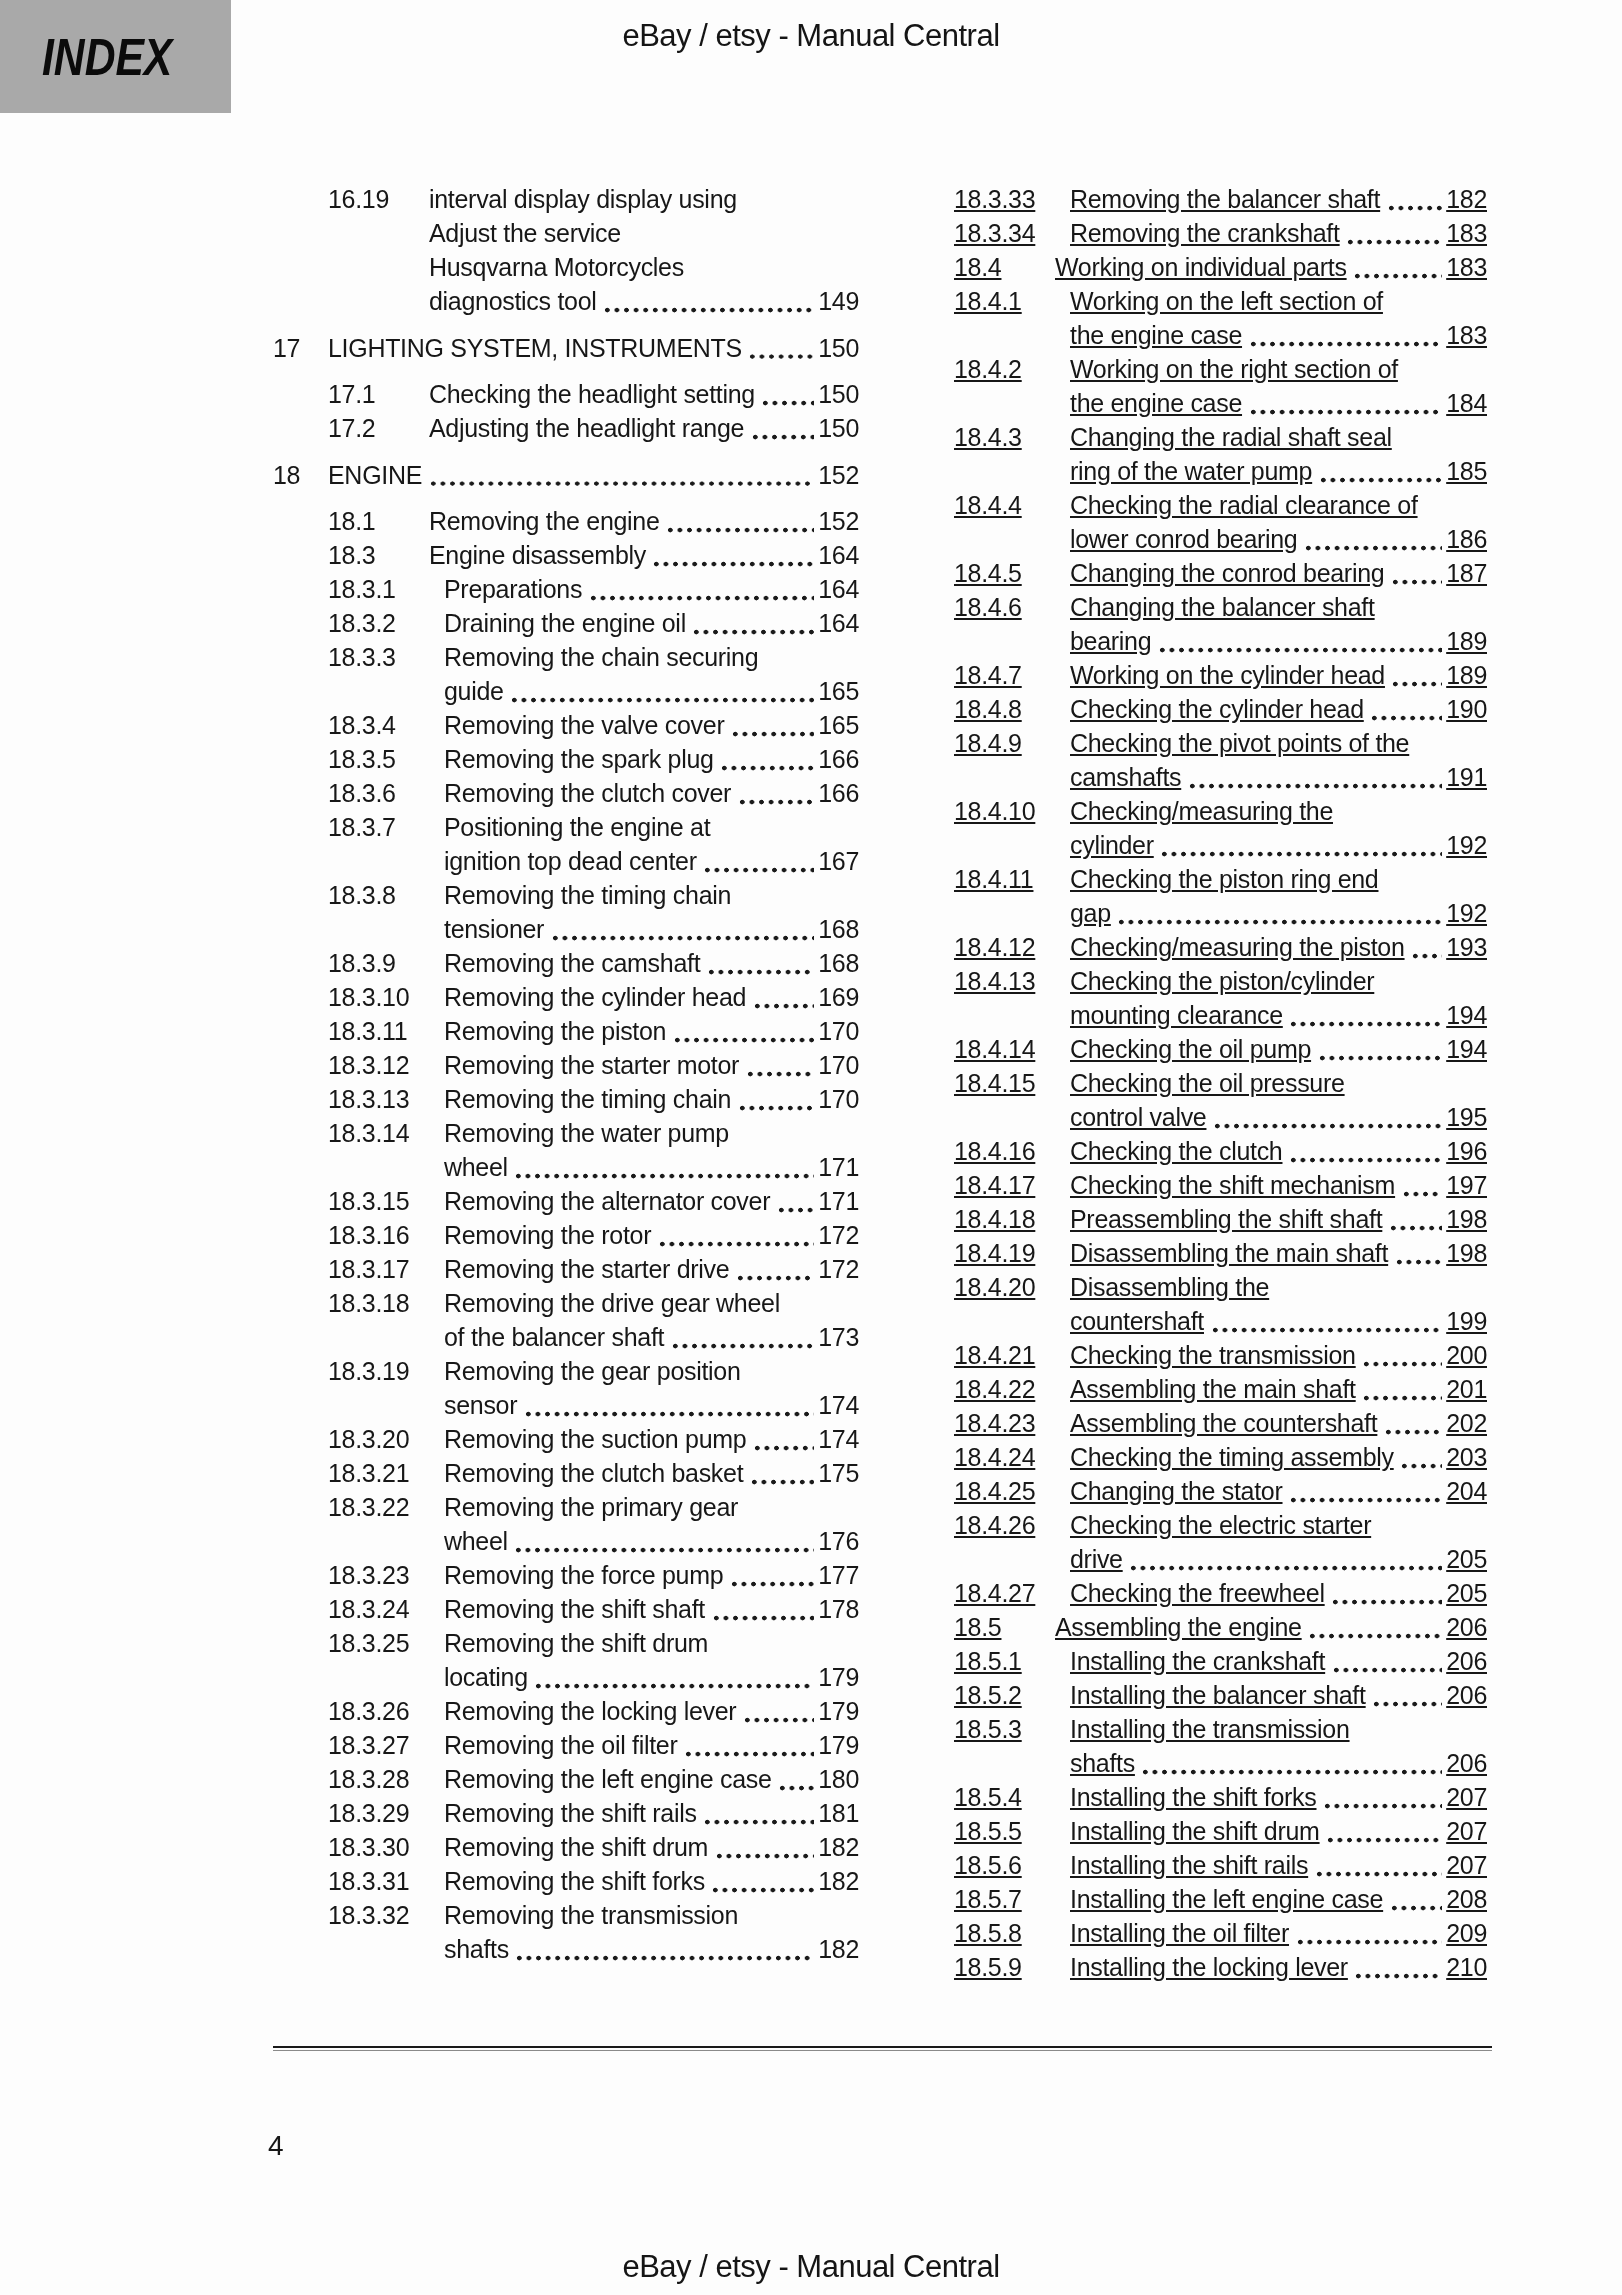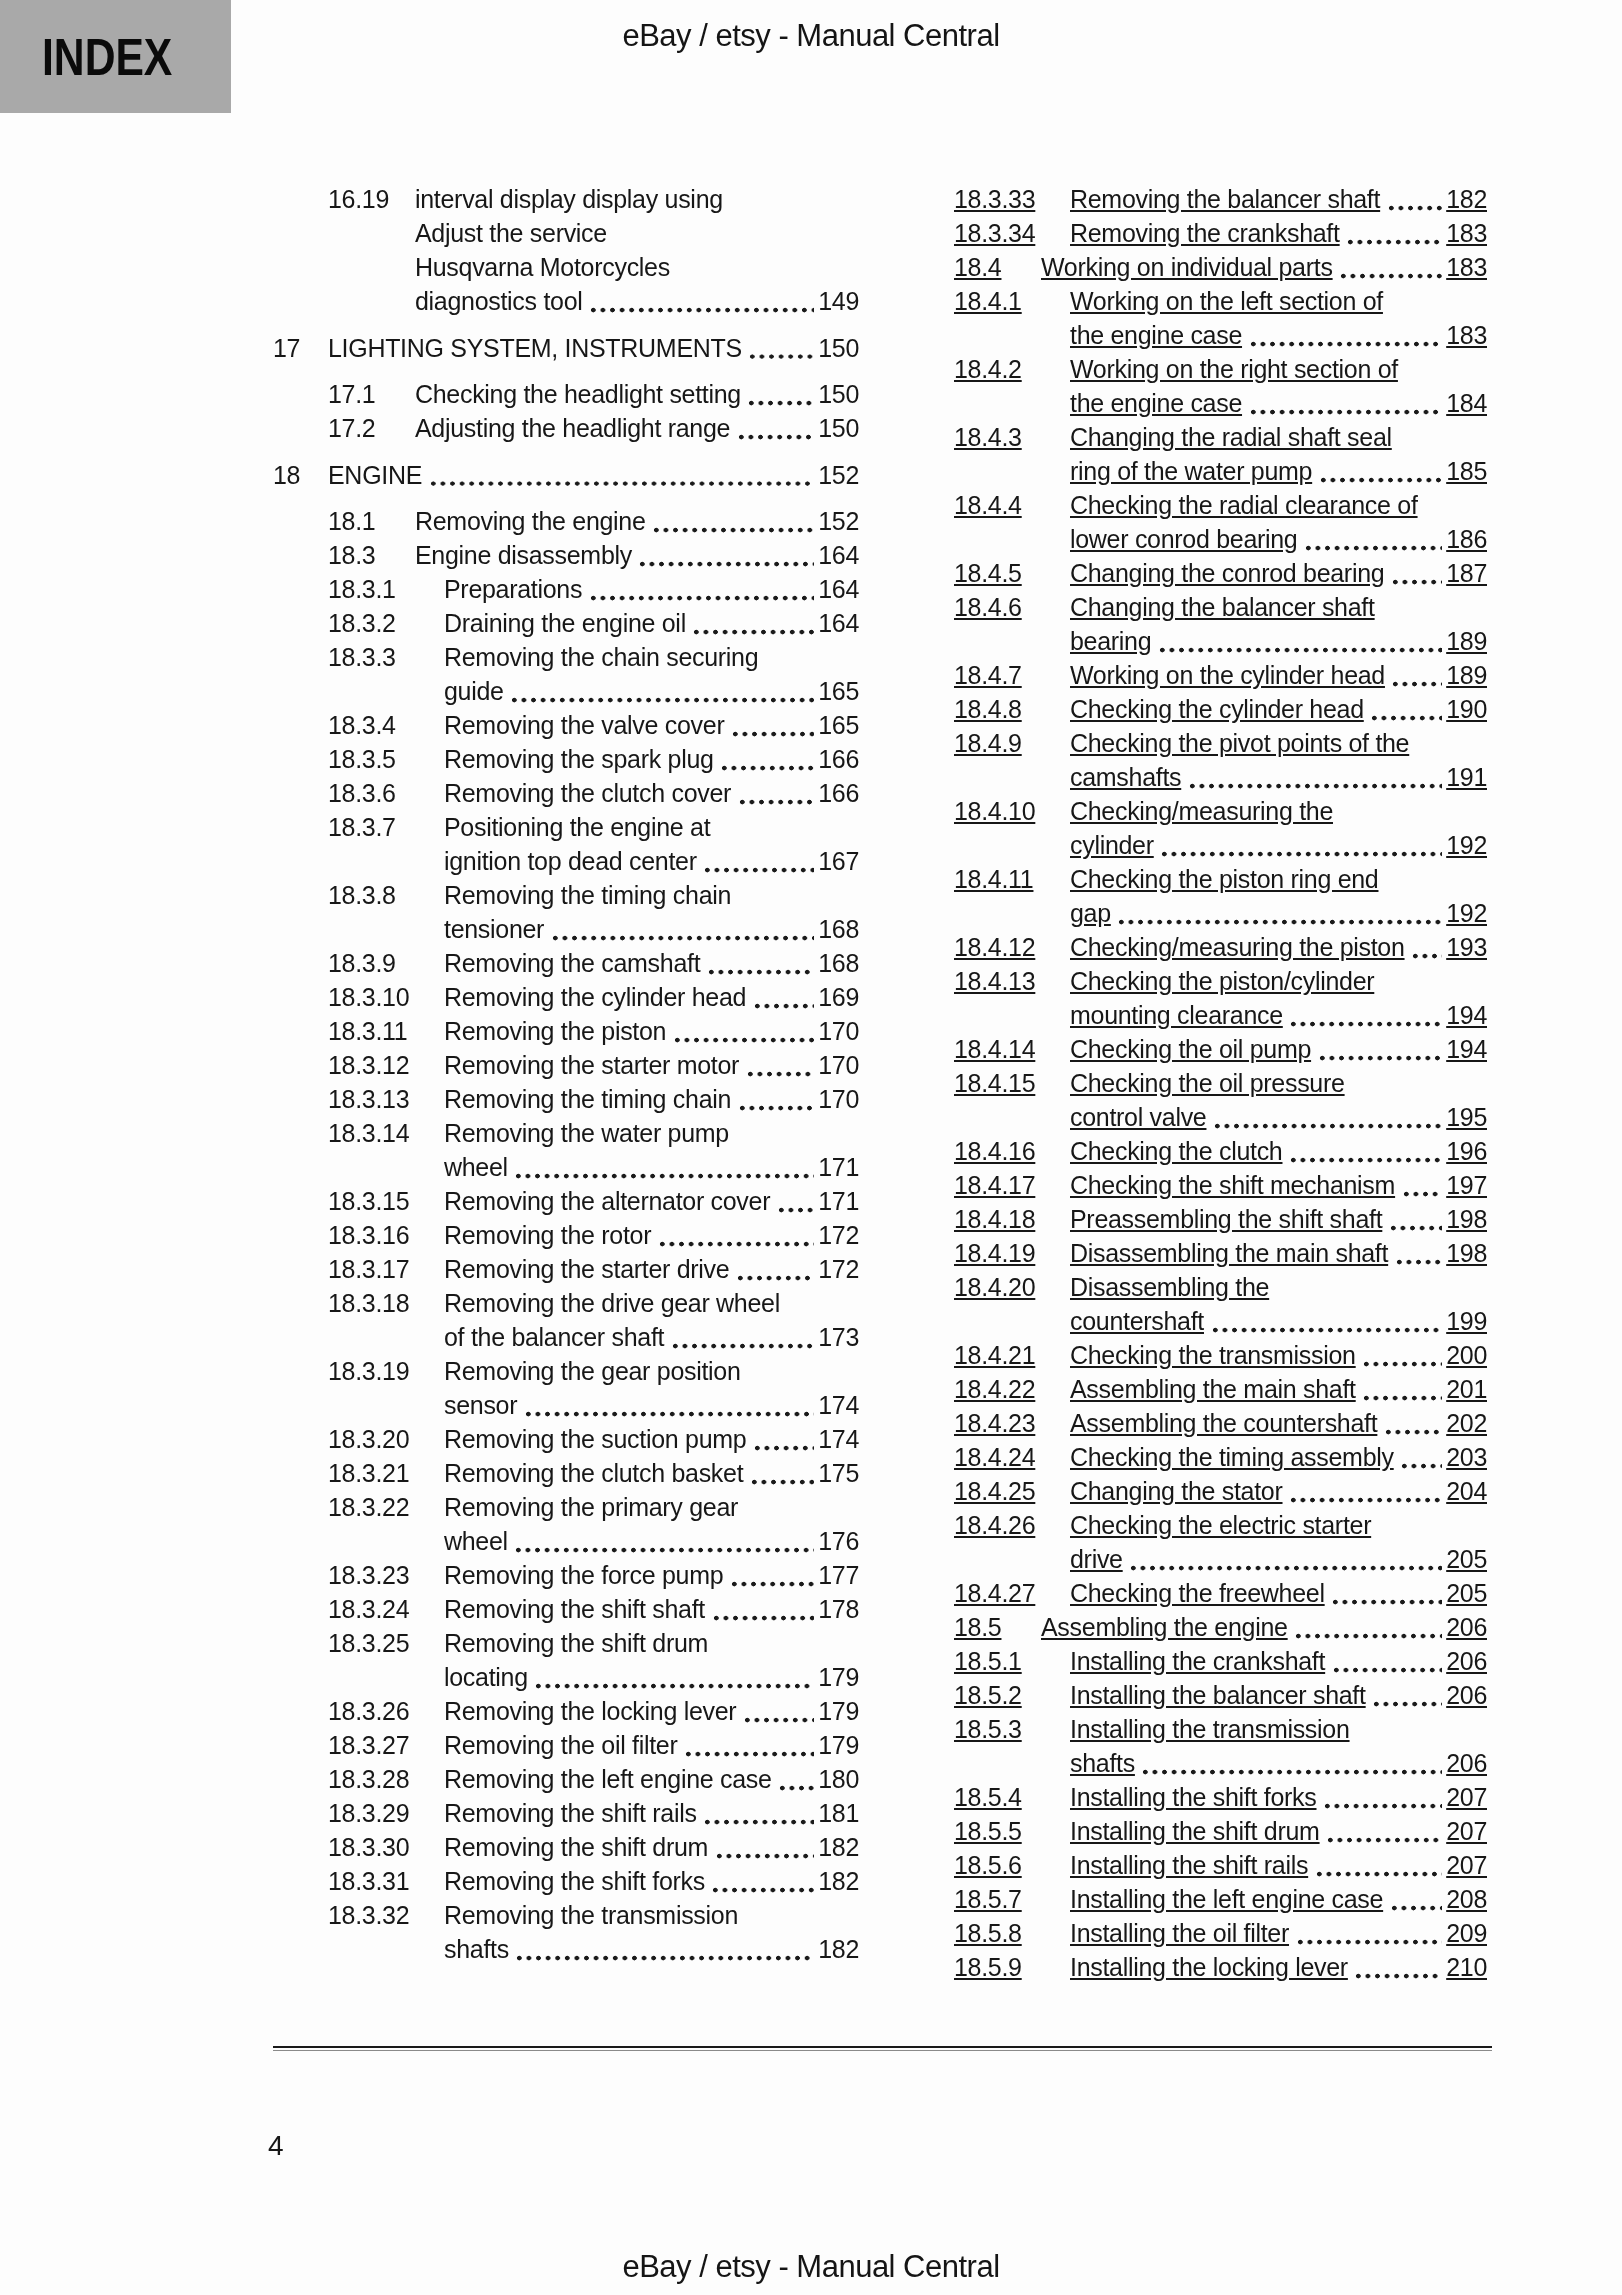--- a/index.html
+++ b/index.html
@@ -4,21 +4,21 @@
 <style>
   html,body { margin:0; padding:0; background:#e8e8e8; }
   .sheet {
     position:relative; width:1622px; height:2295px; background:#fdfdfd;
     font-family:"Liberation Sans", sans-serif; color:#171717; overflow:hidden;
     margin:0 auto;
   }
   
   .index-box {
     position:absolute; left:0; top:0; width:231px; height:113px;
-    background:#a9a9a9; display:flex; align-items:center;
+    background:#a9a9a9; display:flex; align-items:center;font-style:italic;
   }
   .index-box .index-label {
     font-weight:700; font-size:52px; color:#0b0b0b; letter-spacing:0px;
     margin-left:42px; transform:scaleX(0.82); transform-origin:left center;
     white-space:nowrap;
   }
   .header-title {
     position:absolute; top:18.3px; left:0; width:100%; text-align:center;
     font-size:31px; letter-spacing:-0.5px; color:#151515;
   }
@@ -26,21 +26,21 @@
   .col {
     position:absolute; top:182px;
     font-size:25px; line-height:34px; letter-spacing:-0.3px;
   }
   .col-left  { left:273px;  width:586px; }
   .col-right { left:899px; width:588px;text-decoration:underline; }
   .entry { display:flex; }
   .entry .num { flex:none; }
   .entry.section { margin:12.5px 0;align-items:center; }
   .entry.section .num { width:55px; }
-  .entry.sub    { padding-left:55px; }
+  .entry.sub    { padding-left:55px;gap:14px; }
   .entry.sub .num { width:87px; }
   .entry.subsub { padding-left:55px; }
   .entry.subsub .num { width:116px; }
   .entry .body { flex:1 1 auto; min-width:0; }
   .line { display:flex; align-items:baseline; white-space:nowrap; }
   .leader {
     flex:1 1 16.7px; min-width:13.3px; align-self:flex-end;
     height:7.5px; margin:0 4.2px 4.2px 7.5px;
     background-image:radial-gradient(circle at 3.3px 3.8px, #1a1a1a 2px, rgba(0,0,0,0) 2.5px);
     background-size:9.6px 7.5px; background-repeat:repeat-x;

